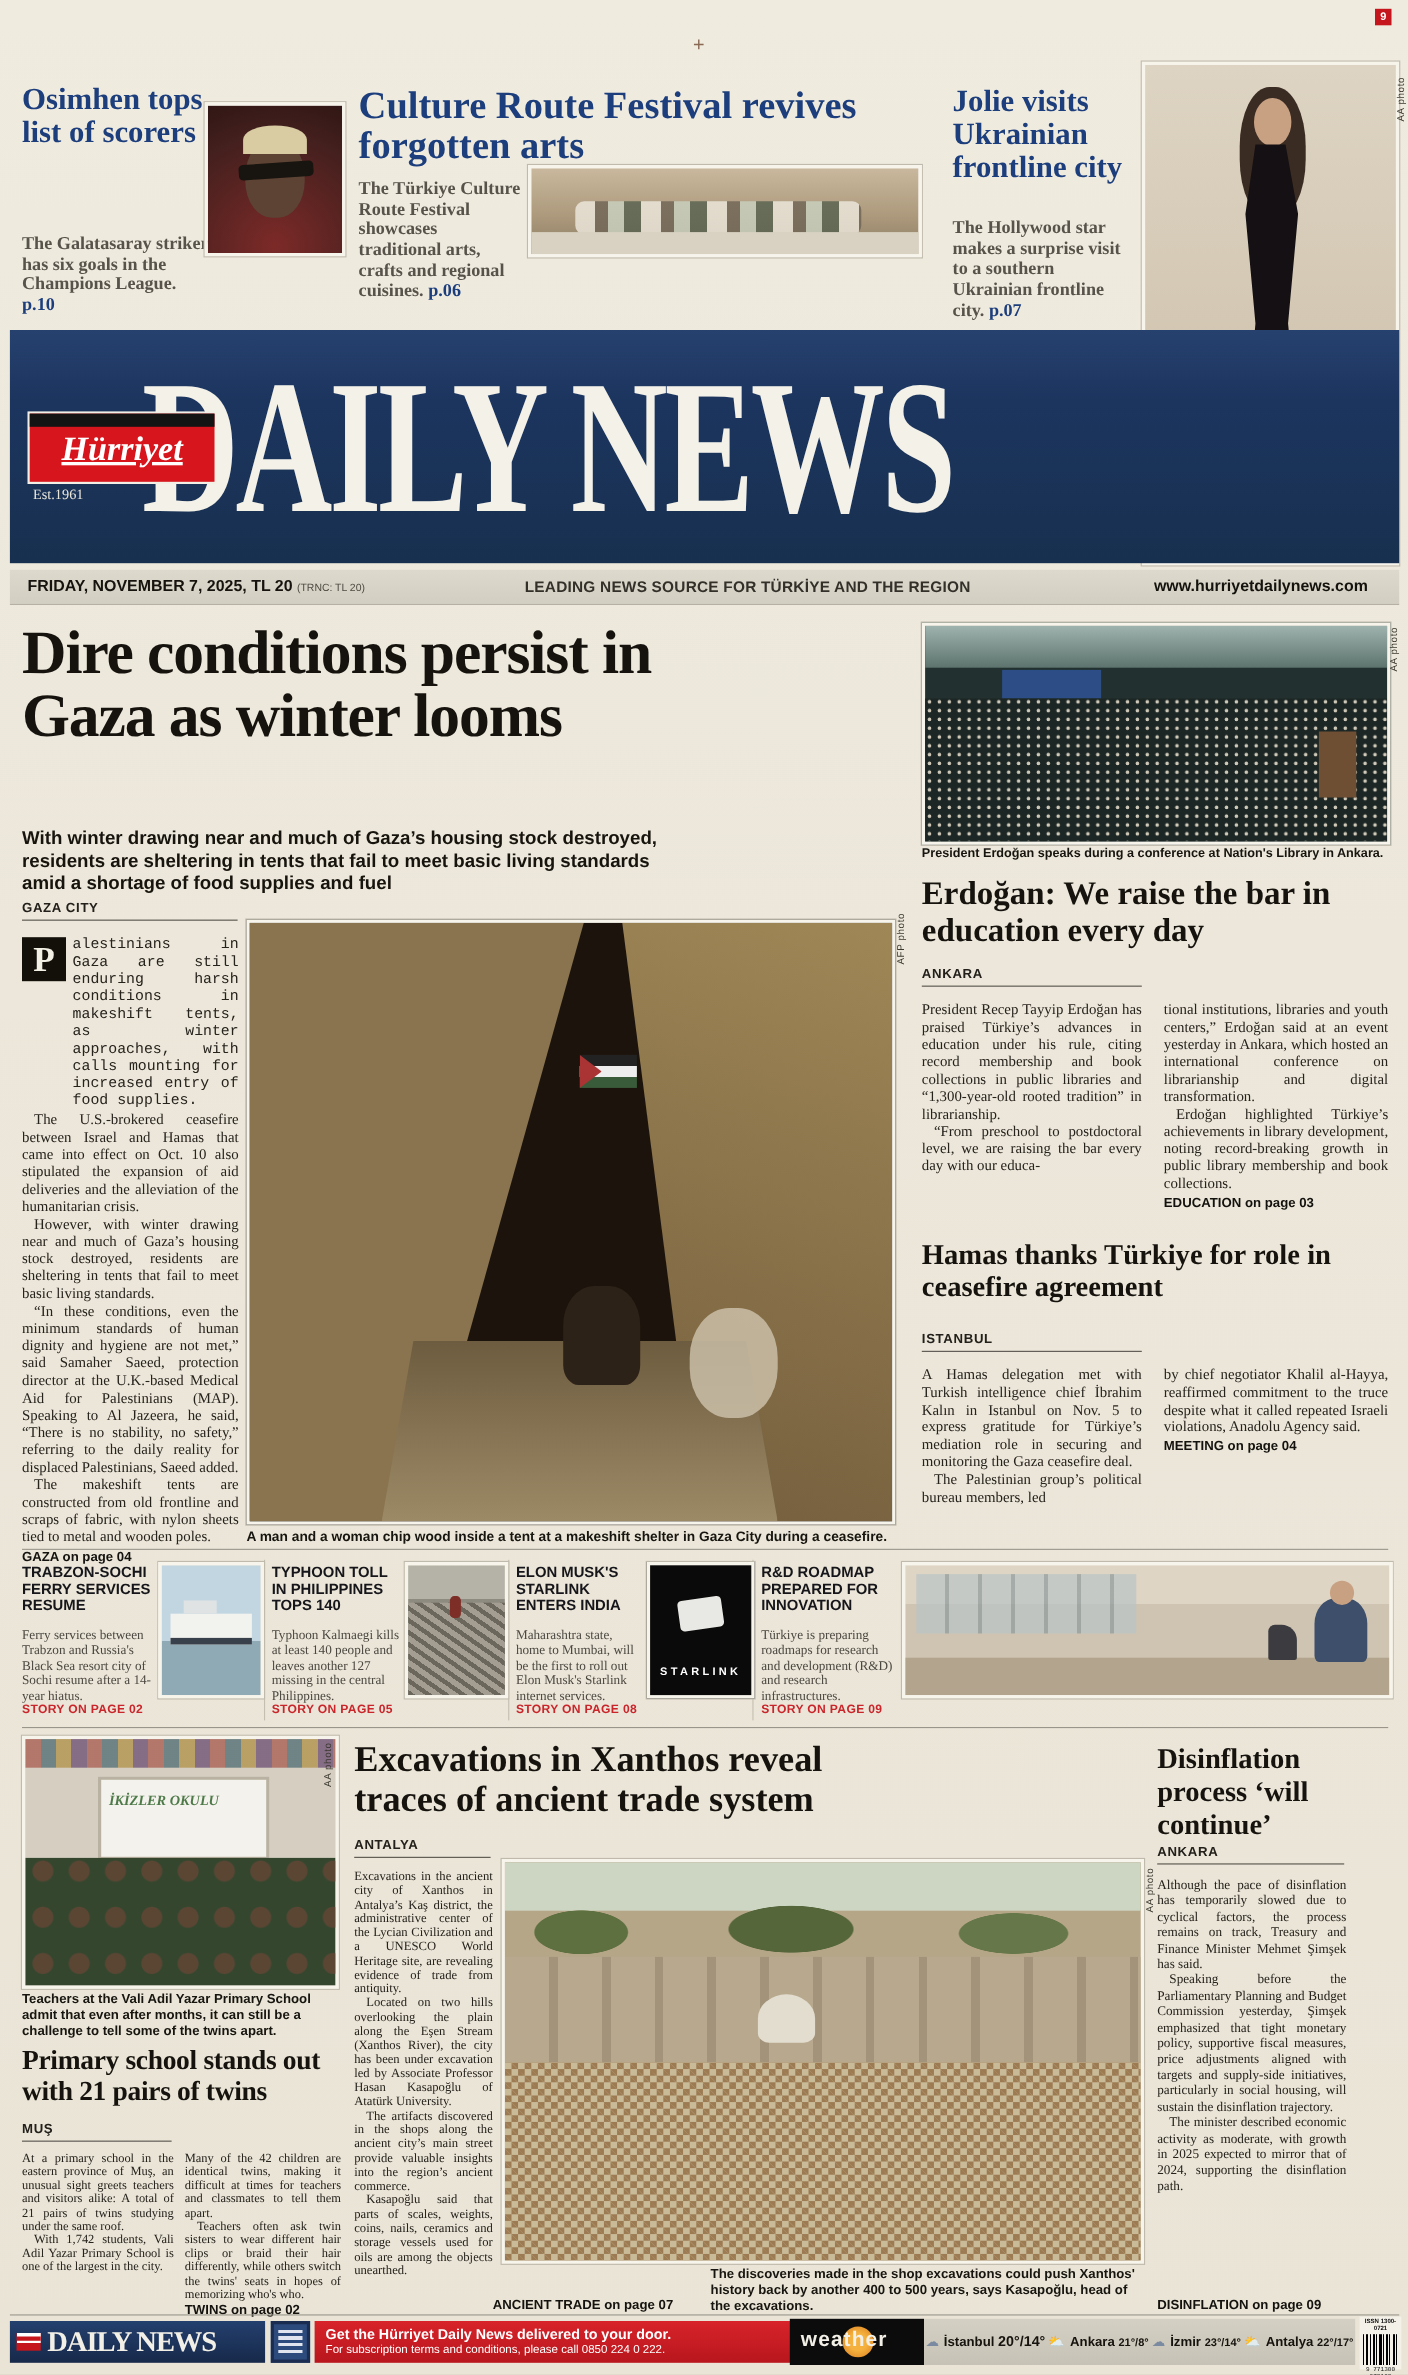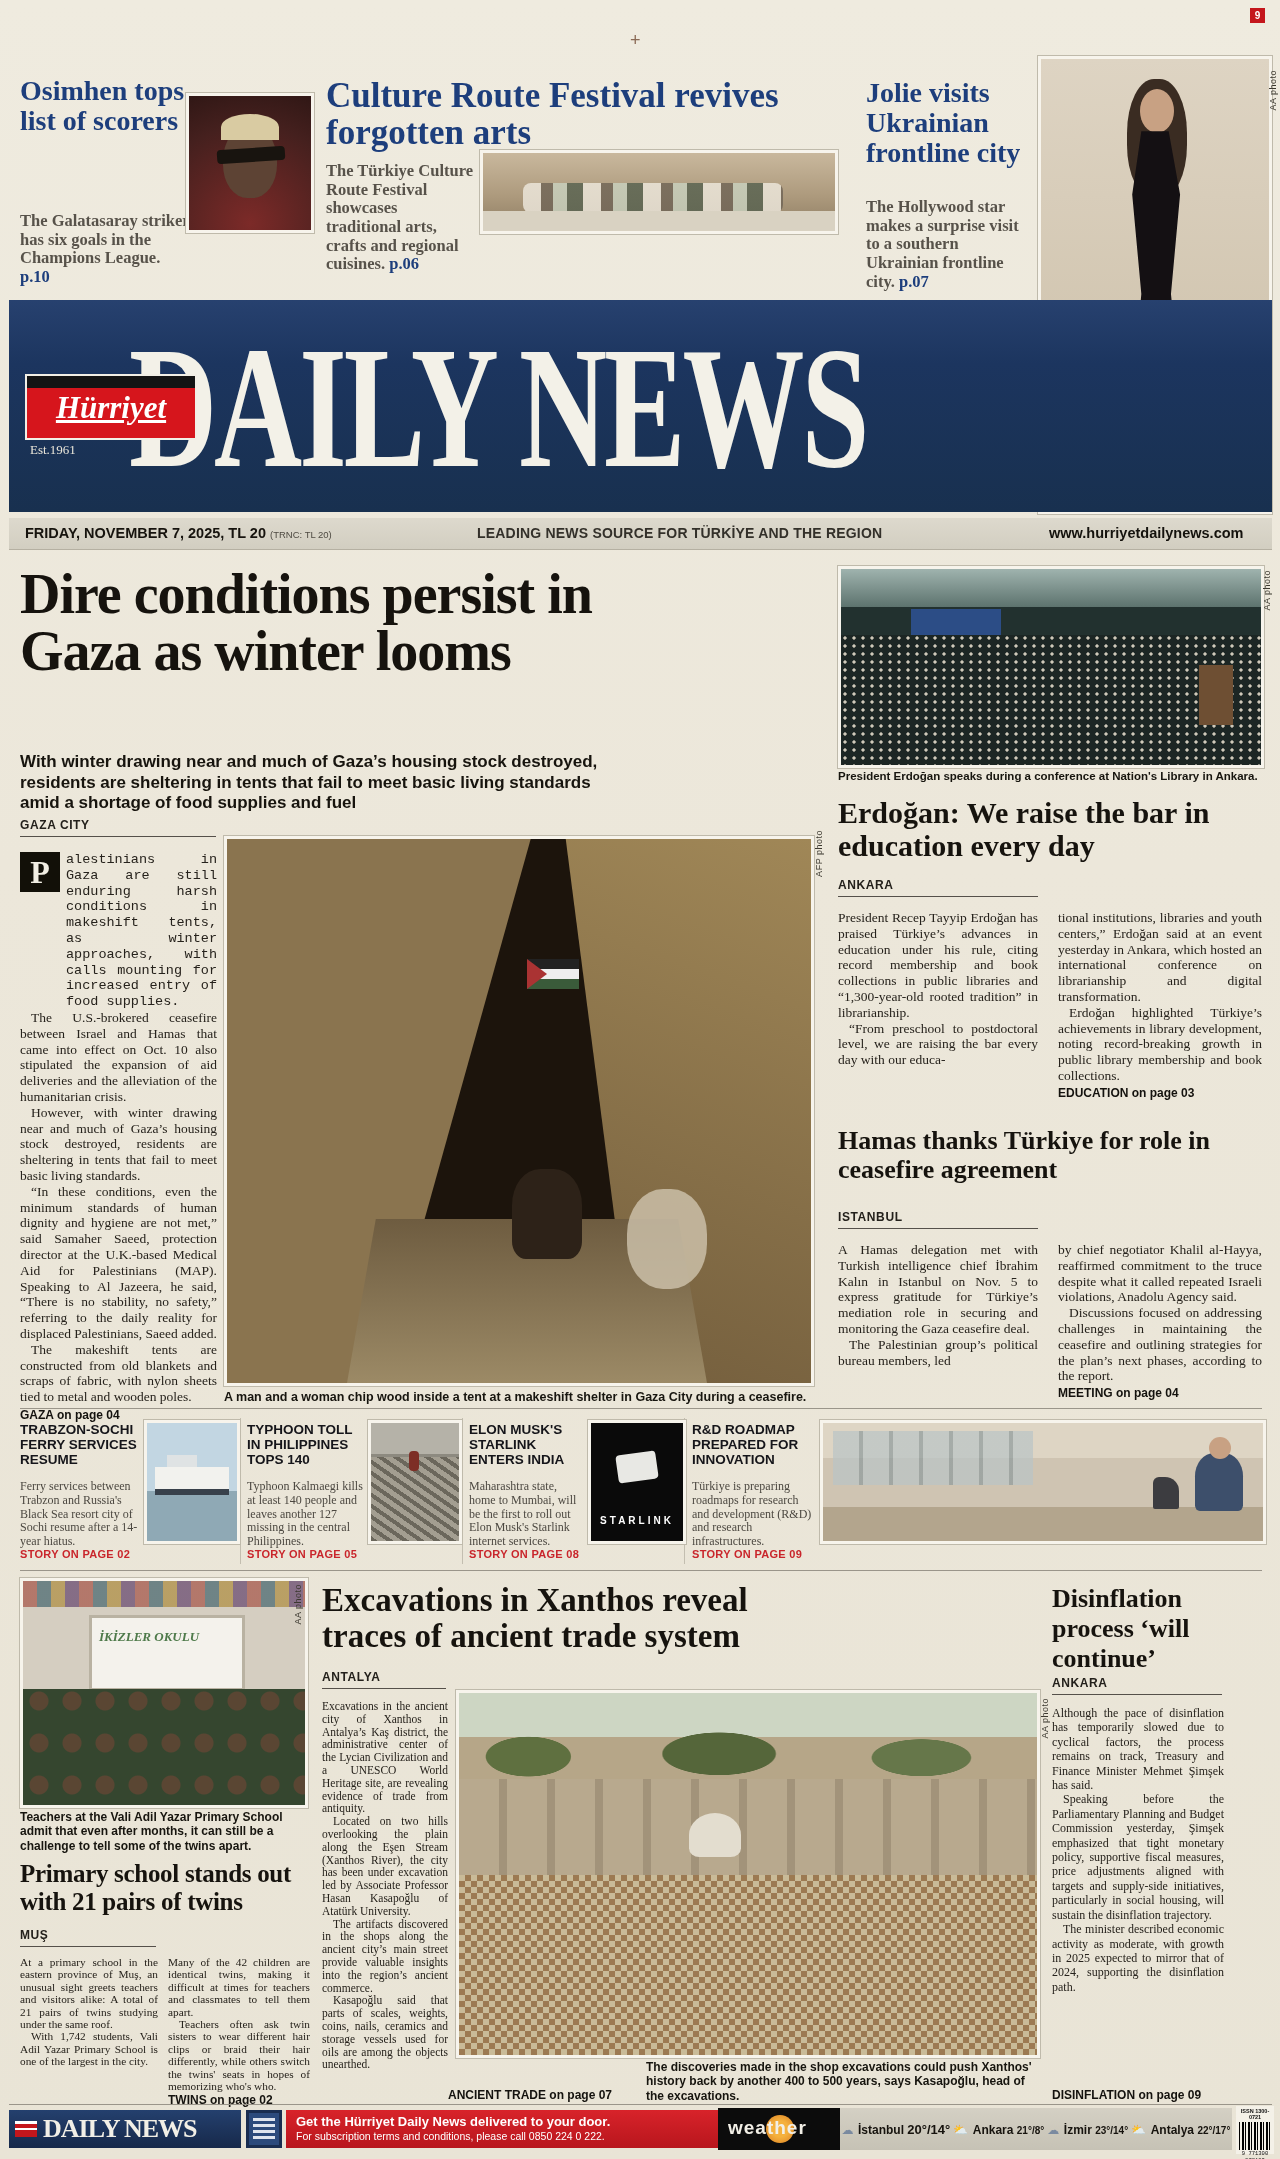--- a/index.html
+++ b/index.html
@@ -82,21 +82,21 @@
   <div class="abs" style="left:20px;top:752px;width:600px;font-family:'Liberation Sans',sans-serif;font-weight:bold;font-size:17px;line-height:1.22;color:#17140e;">With winter drawing near and much of Gaza’s housing stock destroyed, residents are sheltering in tents that fail to meet basic living standards amid a shortage of food supplies and fuel</div>
   <div class="abs blk-h" style="left:20px;top:566px;width:615px;font-size:56px;line-height:1.02;letter-spacing:-1px;">Dire conditions persist in Gaza as winter looms</div>
   <div class="abs dl" style="left:20px;top:818px;width:196px;">GAZA CITY</div>
 
   <div class="abs" style="left:20px;top:852px;width:40px;height:40px;background:#121008;color:#f2efe4;font-family:'Liberation Serif',serif;font-weight:bold;font-size:32px;text-align:center;line-height:40px;">P</div>
   <div class="abs bodytext" style="left:20px;top:852px;width:197px;font-size:13.5px;line-height:15.8px;">
     <p class="noind" style="margin-left:46px;min-height:40px;font-family:Liberation Mono, monospace;">alestinians in Gaza are still enduring harsh conditions in makeshift tents, as winter approaches, with calls mounting for increased entry of food supplies.</p>
     <p>The U.S.-brokered ceasefire between Israel and Hamas that came into effect on Oct. 10 also stipulated the expansion of aid deliveries and the alleviation of the humanitarian crisis.</p>
     <p>However, with winter drawing near and much of Gaza’s housing stock destroyed, residents are sheltering in tents that fail to meet basic living standards.</p>
     <p>“In these conditions, even the minimum standards of human dignity and hygiene are not met,” said Samaher Saeed, protection director at the U.K.-based Medical Aid for Palestinians (MAP). Speaking to Al Jazeera, he said, “There is no stability, no safety,” referring to the daily reality for displaced Palestinians, Saeed added.</p>
-    <p>The makeshift tents are constructed from old blankets and scraps of fabric, with nylon sheets tied to metal and wooden poles.</p>
+    <p>The makeshift tents are constructed from old frontline and scraps of fabric, with nylon sheets tied to metal and wooden poles.</p>
     <div class="jump" style="margin-top:3px;">GAZA on page 04</div>
   </div>
 
   <div class="abs photo" style="left:224px;top:836px;width:584px;height:544px;background:#1c140c;">
     <div class="abs" style="left:0;top:0;width:584px;height:544px;background:#8a744f;clip-path:polygon(0 0,52% 0,26% 100%,0 100%);"></div>
     <div class="abs" style="left:0;top:0;width:584px;height:544px;background:linear-gradient(200deg,#a08757,#6b5638);clip-path:polygon(58% 0,100% 0,100% 100%,70% 100%);"></div>
     <div class="abs" style="left:120px;top:380px;width:360px;height:164px;background:linear-gradient(180deg,#6e5c40,#9c8a66);clip-path:polygon(8% 0,92% 0,100% 100%,0 100%);"></div>
     <div class="abs" style="left:300px;top:120px;width:52px;height:30px;background:linear-gradient(180deg,#222 0 33%,#eee 33% 66%,#3a5b3a 66% 100%);"></div>
     <div class="abs" style="left:300px;top:120px;width:20px;height:30px;background:#a33;clip-path:polygon(0 0,100% 50%,0 100%);"></div>
     <div class="abs" style="left:285px;top:330px;width:70px;height:90px;border-radius:40% 40% 20% 20%;background:#2d2218;"></div>
@@ -127,21 +127,20 @@
   </div>
 
   <div class="abs blk-h" style="left:838px;top:1126px;width:428px;font-size:26px;line-height:1.12;">Hamas thanks Türkiye for role in ceasefire agreement</div>
   <div class="abs dl" style="left:838px;top:1210px;width:200px;">ISTANBUL</div>
   <div class="abs bodytext" style="left:838px;top:1242px;width:200px;font-size:13.5px;line-height:15.8px;">
     <p class="noind">A Hamas delegation met with Turkish intelligence chief İbrahim Kalın in Istanbul on Nov. 5 to express gratitude for Türkiye’s mediation role in securing and monitoring the Gaza ceasefire deal.</p>
     <p>The Palestinian group’s political bureau members, led</p>
   </div>
   <div class="abs bodytext" style="left:1058px;top:1242px;width:204px;font-size:13.5px;line-height:15.8px;">
     <p class="noind">by chief negotiator Khalil al-Hayya, reaffirmed commitment to the truce despite what it called repeated Israeli violations, Anadolu Agency said.</p>
-    <p>Discussions focused on addressing challenges in maintaining the ceasefire and outlining strategies for the plan’s next phases, according to the report.</p>
     <div class="jump" style="margin-top:2px;">MEETING on page 04</div>
   </div>
 
   <div class="abs hair" style="left:20px;top:1408px;width:1242px;"></div>
   <div class="abs vhair" style="left:240px;top:1418px;height:146px;"></div>
   <div class="abs vhair" style="left:462px;top:1418px;height:146px;"></div>
   <div class="abs vhair" style="left:684px;top:1418px;height:146px;"></div>
 
   <div class="abs brief-title" style="left:20px;top:1422px;width:118px;">TRABZON-SOCHI FERRY SERVICES RESUME</div>
   <div class="abs brief-body" style="left:20px;top:1474px;width:118px;">Ferry services between Trabzon and Russia's Black Sea resort city of Sochi resume after a 14-year hiatus.</div>

